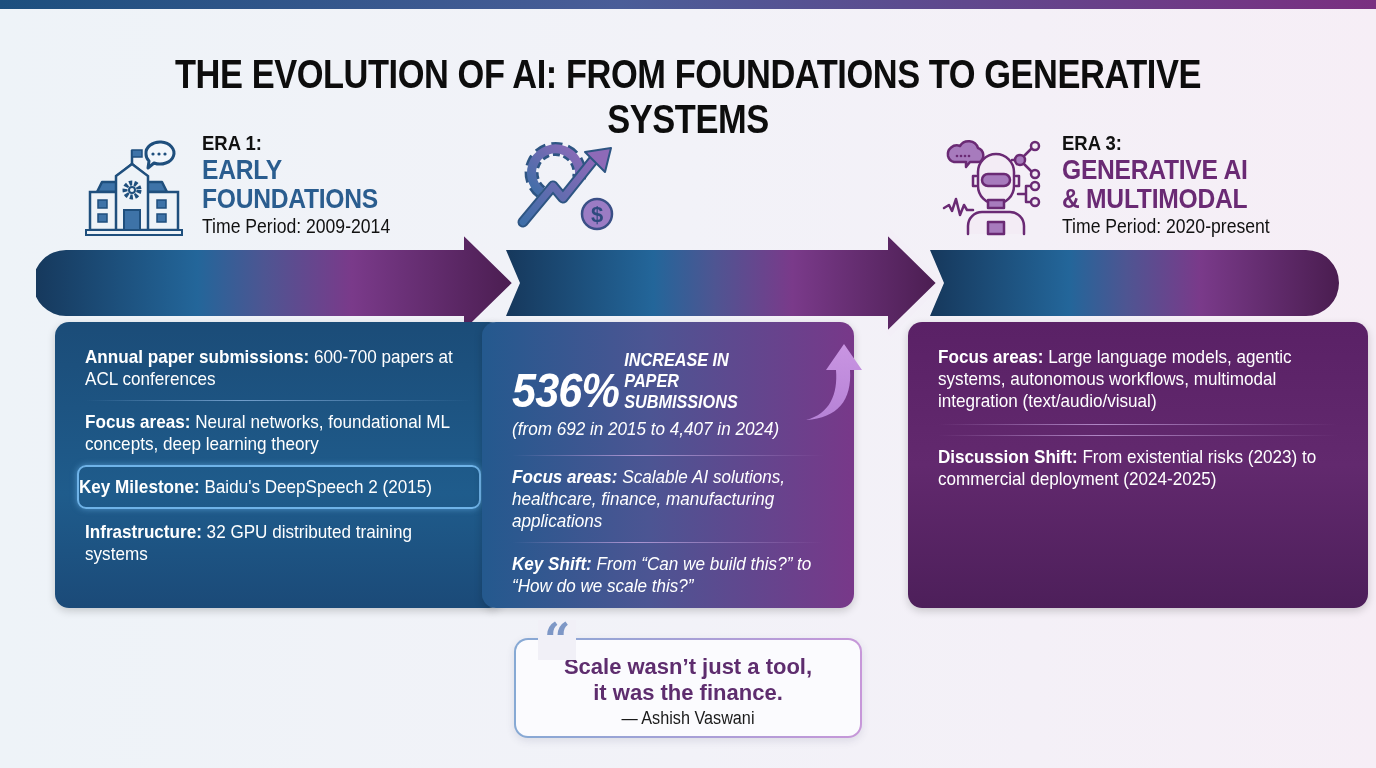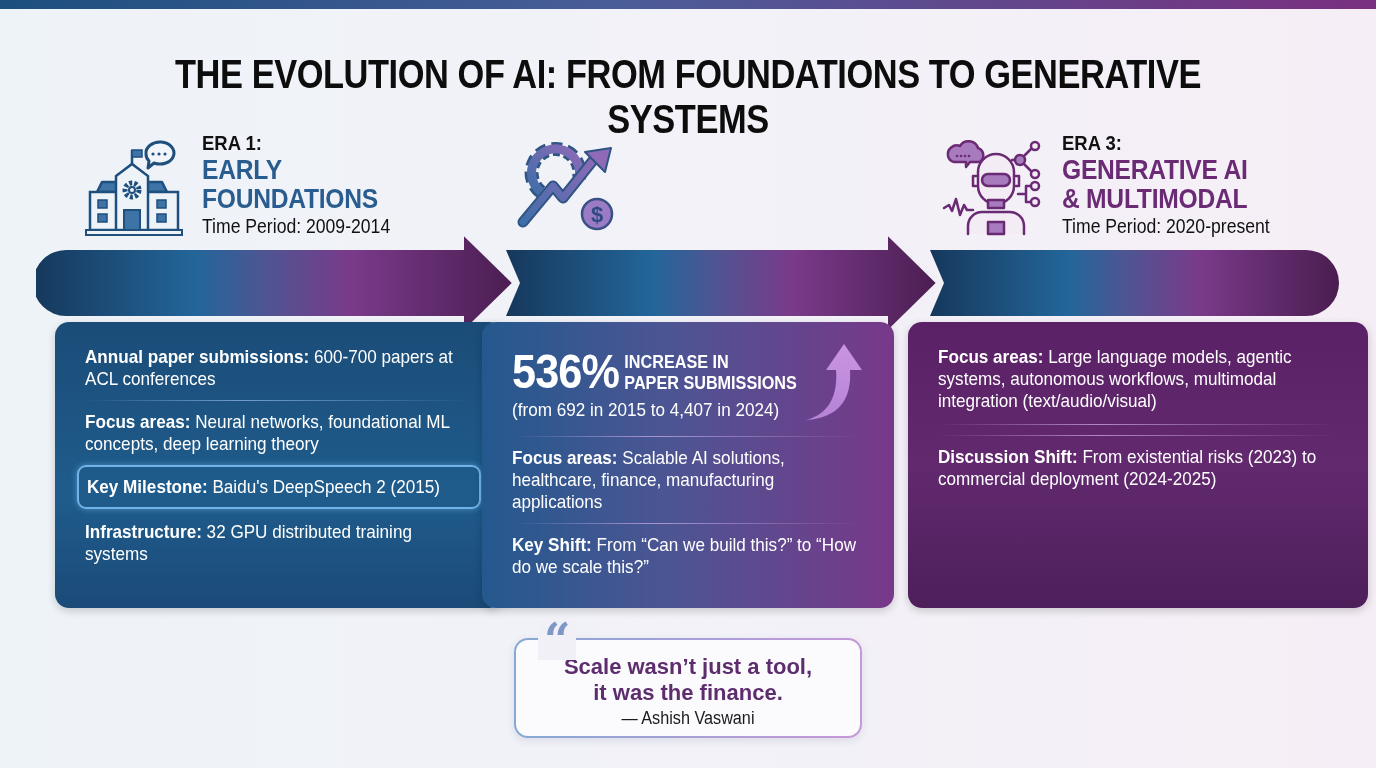--- a/index.html
+++ b/index.html
@@ -31,28 +31,28 @@
     transform: scaleX(0.88); transform-origin: left; }
   
   .band { position: absolute; left: 36px; top: 228px; width: 1304px; height: 110px; }
   
   .card {
     position: absolute; top: 322px; height: 286px; border-radius: 14px;
     color: #fff; padding: 24px 30px 0 30px;
     box-shadow: 0 3px 8px rgba(0,0,0,0.18);
   }
   .card1 { left: 55px; width: 448px; background: linear-gradient(180deg, #1b4c78 0%, #1f5c8c 60%, #1b4a78 100%); }
-  .card2 { left: 482px; width: 412px; background: linear-gradient(90deg, #24598e 0%, #4c5593 45%, #783889 100%); }
+  .card2 { left: 482px; width: 372px; background: linear-gradient(90deg, #24598e 0%, #4c5593 45%, #783889 100%); font-style: italic; }
   .card3 { left: 908px; width: 460px; background: linear-gradient(180deg, #5a2166 0%, #62296e 50%, #4d1f5a 100%); }
   .row { font-size: 19px; line-height: 22px; transform: scaleX(0.9); transform-origin: left; width: 111%; }
   .row b { font-weight: 700; }
   .sep { height: 1px; background: linear-gradient(90deg, rgba(140,180,230,0) 0%, rgba(150,190,235,0.7) 40%, rgba(140,180,230,0) 100%); margin: 10px 0; }
   .card2 .sep, .card3 .sep { background: linear-gradient(90deg, rgba(210,180,235,0) 0%, rgba(210,175,235,0.7) 40%, rgba(210,180,235,0) 100%); }
   .milestone {
-    border: 2px solid #6fb3e8; border-radius: 9px; padding: 9px 8px; margin: 10px -8px 12px -8px;
+    border: 2px solid #6fb3e8; border-radius: 9px; padding: 9px 0; margin: 10px -8px 12px -8px;
     box-shadow: 0 0 6px rgba(110,180,235,0.6);
   }
   .big-stat { display: flex; align-items: flex-end; margin-top: 4px; }
   .big-num { font-size: 48px; font-weight: 700; line-height: 44px; letter-spacing: -1px; }
   .big-label { font-size: 18px; font-weight: 700; line-height: 21px; margin-left: 6px; margin-bottom: 0; }
   .stat-sub { font-size: 19px; line-height: 24px; margin-top: 4px; }
   .stat-wrap { transform: scaleX(0.9); transform-origin: left; }
   .up-arrow { position: absolute; left: 322px; top: 20px; width: 60px; height: 80px; }
   .adv-row { display: flex; align-items: center; margin: 4px 0; }
   .adv-icon { width: 64px; height: 62px; flex: none; margin-right: 12px; }

